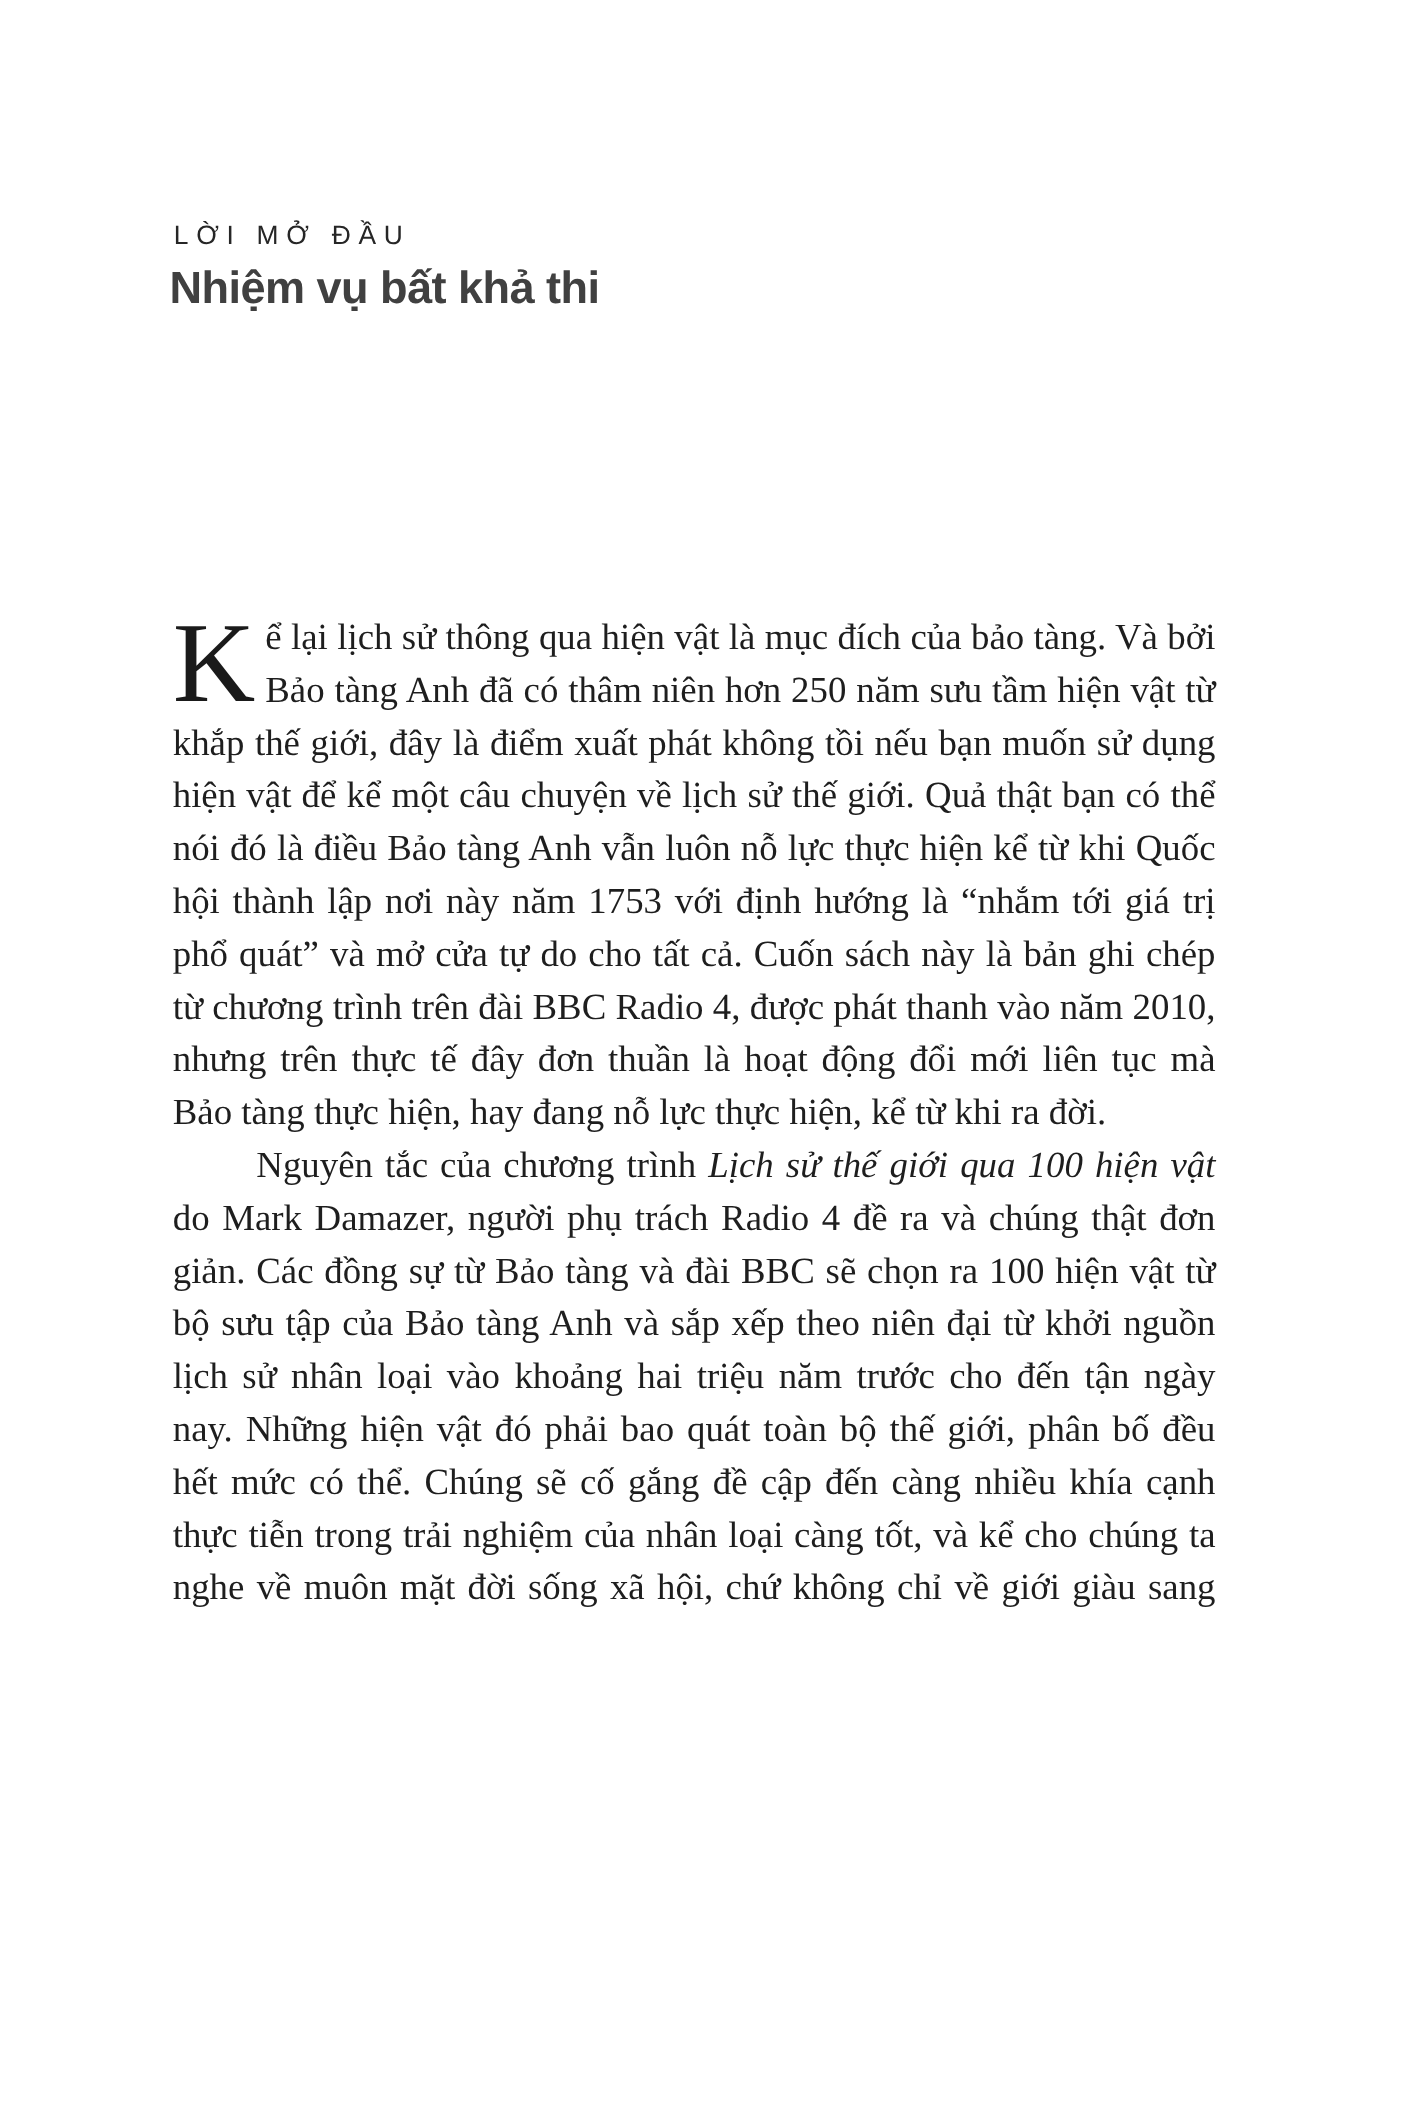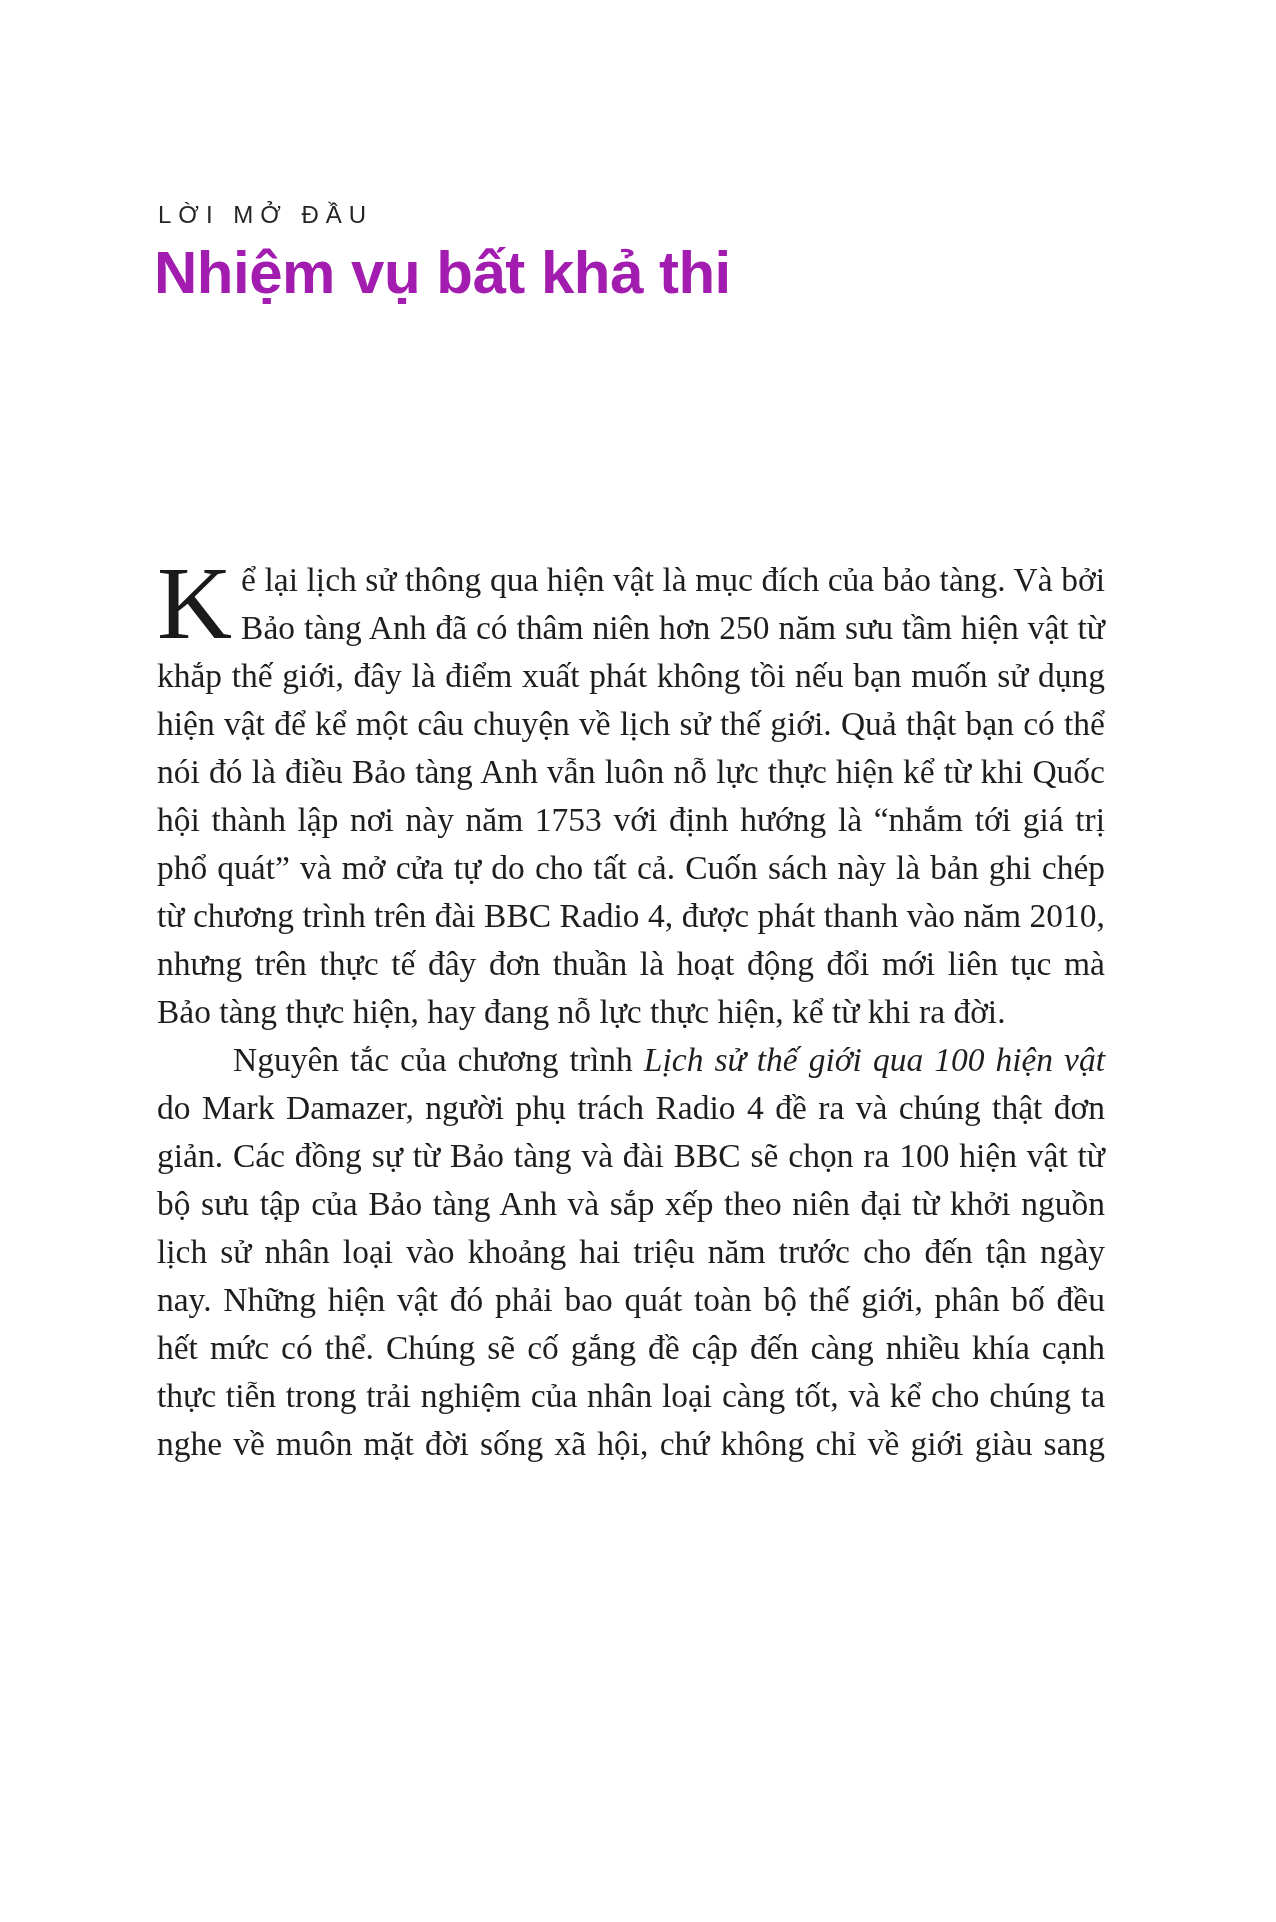--- a/index.html
+++ b/index.html
@@ -21,24 +21,24 @@
     font-weight: 400;
     letter-spacing: 7px;
     color: #262626;
   }
   .title {
     position: absolute;
     top: 238px;
     left: 154px;
     margin: 0;
     font-family: "Liberation Sans", sans-serif;
-    font-size: 60px;
+    font-size: 41px;
     font-weight: 700;
     letter-spacing: -0.5px;
-    color: #a21caf;
+    color: #404040;
     white-space: nowrap;
   }
   .bodytext {
     position: absolute;
     top: 556px;
     left: 157px;
     width: 948px;
     font-size: 33.5px;
     line-height: 48px;
     text-align: justify;

